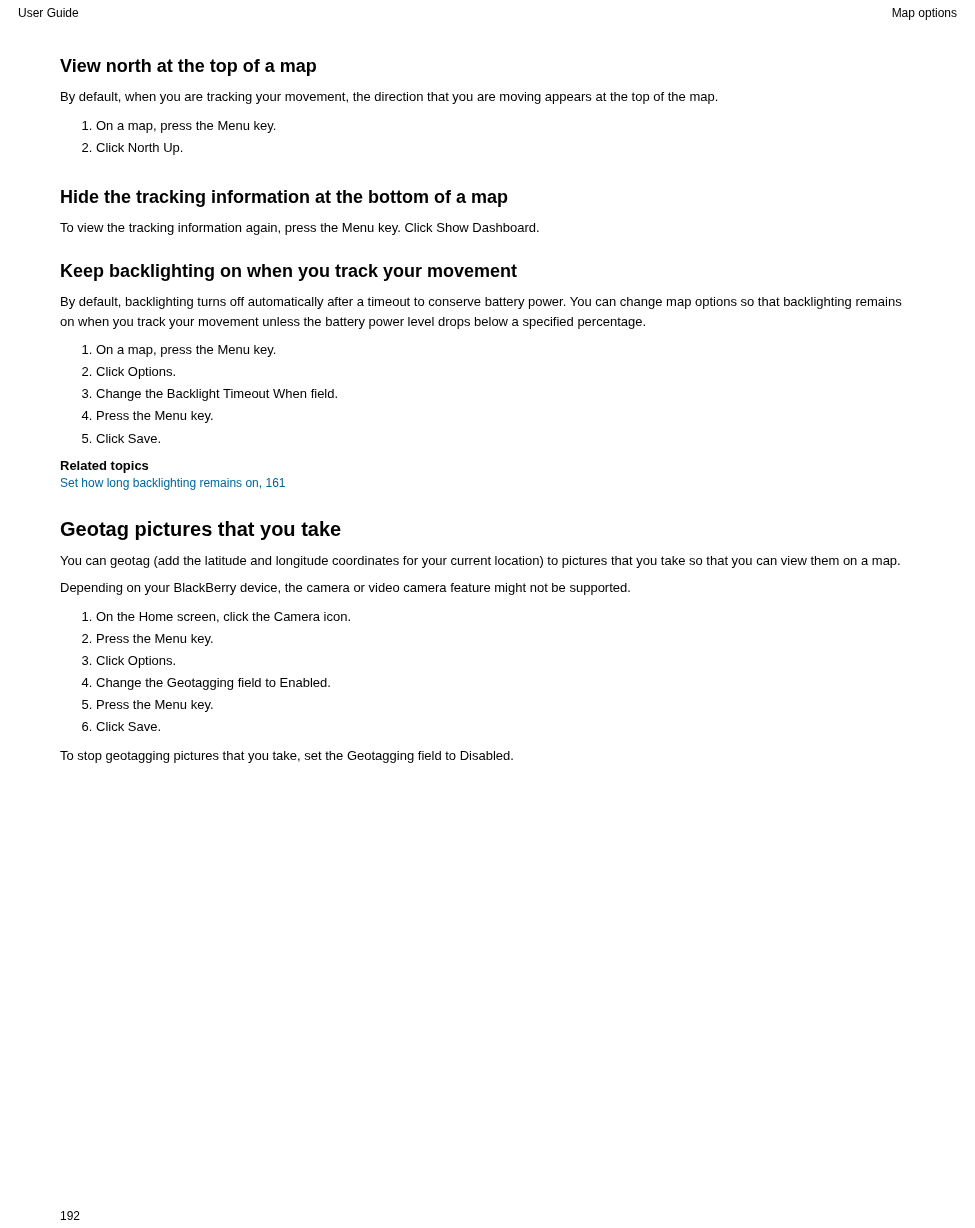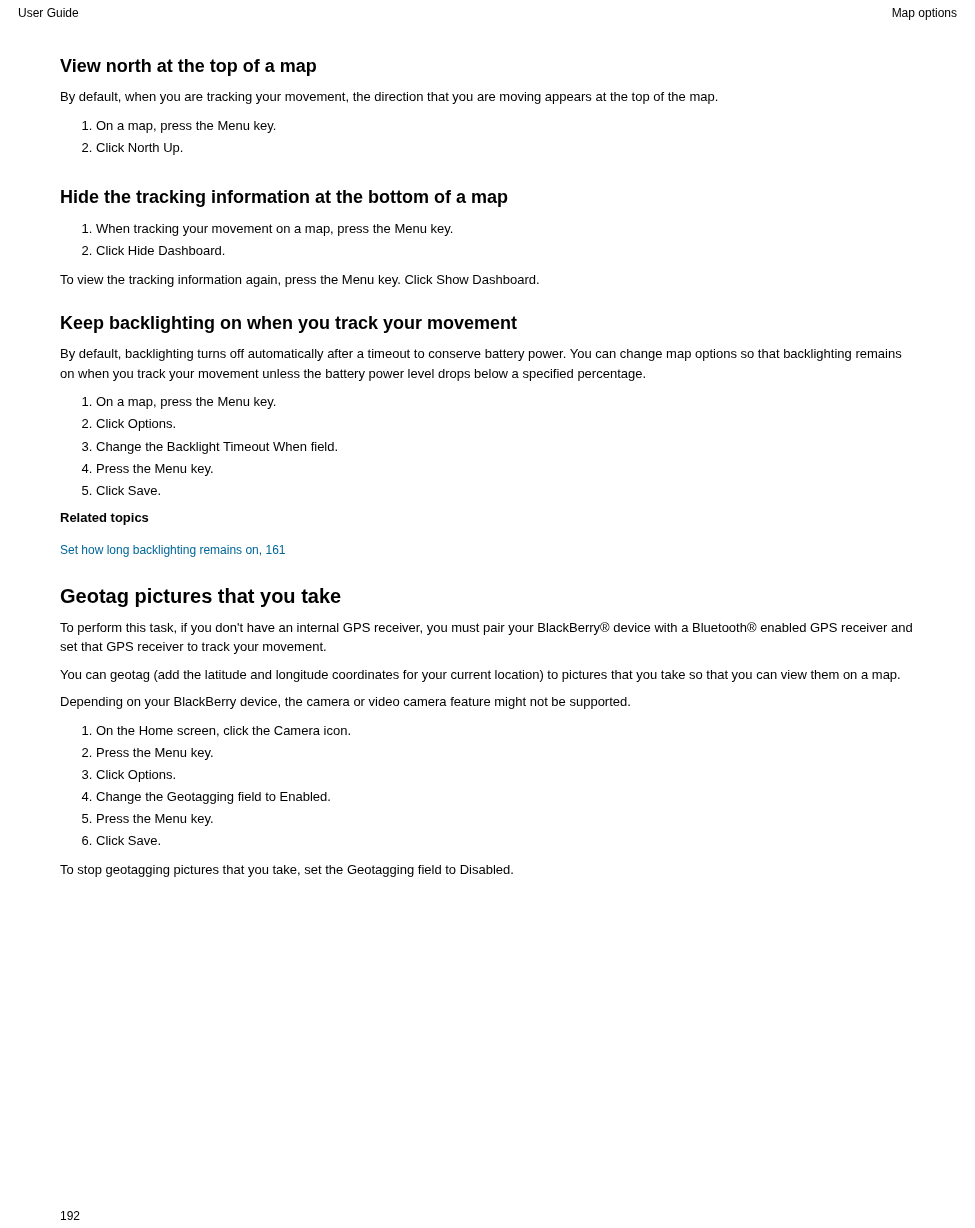--- a/index.html
+++ b/index.html
@@ -79,21 +79,21 @@
     }
 
     .bold {
       font-weight: normal;
     }
 
     .related-topics-label {
       font-weight: bold;
       font-size: 13px;
       margin-top: 6px;
-      margin-bottom: 17px;
+      margin-bottom: 2px;
     }
 
     .related-topics-link {
       color: #006699;
       font-size: 12px;
       text-decoration: none;
     }
 
     .page-footer {
       position: absolute;
@@ -121,44 +121,39 @@
     <h2 class="section-title-large">View north at the top of a map</h2>
     <p>By default, when you are tracking your movement, the direction that you are moving appears at the top of the map.</p>
     <ol>
       <li>On a map, press the <span class="bold">Menu</span> key.</li>
       <li>Click <span class="bold">North Up</span>.</li>
     </ol>
   </div>
 
   <div class="section divider">
     <h2 class="section-title-large">Hide the tracking information at the bottom of a map</h2>
-    <ol>
-      <li>When tracking your movement on a map, press the <span class="bold">Menu</span> key.</li>
-      <li>Click <span class="bold">Hide Dashboard</span>.</li>
-    </ol>
     <p>To view the tracking information again, press the <span class="bold">Menu</span> key. Click <span class="bold">Show Dashboard</span>.</p>
   </div>
 
   <div class="section">
     <h2 class="section-title-large">Keep backlighting on when you track your movement</h2>
     <p>By default, backlighting turns off automatically after a timeout to conserve battery power. You can change map options so that backlighting remains on when you track your movement unless the battery power level drops below a specified percentage.</p>
     <ol>
       <li>On a map, press the <span class="bold">Menu</span> key.</li>
       <li>Click <span class="bold">Options</span>.</li>
       <li>Change the <span class="bold">Backlight Timeout When</span> field.</li>
       <li>Press the <span class="bold">Menu</span> key.</li>
       <li>Click <span class="bold">Save</span>.</li>
     </ol>
     <div class="related-topics-label">Related topics</div>
     <a class="related-topics-link" href="#">Set how long backlighting remains on, 161</a>
   </div>
 
   <div class="section">
     <h2 class="section-title-medium">Geotag pictures that you take</h2>
-    <p>To perform this task, if you don't have an internal GPS receiver, you must pair your BlackBerry® device with a Bluetooth® enabled GPS receiver and set that GPS receiver to track your movement.</p>
     <p>You can geotag (add the latitude and longitude coordinates for your current location) to pictures that you take so that you can view them on a map.</p>
     <p>Depending on your BlackBerry device, the camera or video camera feature might not be supported.</p>
     <ol>
       <li>On the Home screen, click the <span class="bold">Camera</span> icon.</li>
       <li>Press the <span class="bold">Menu</span> key.</li>
       <li>Click <span class="bold">Options</span>.</li>
       <li>Change the <span class="bold">Geotagging</span> field to <span class="bold">Enabled</span>.</li>
       <li>Press the <span class="bold">Menu</span> key.</li>
       <li>Click <span class="bold">Save</span>.</li>
     </ol>

